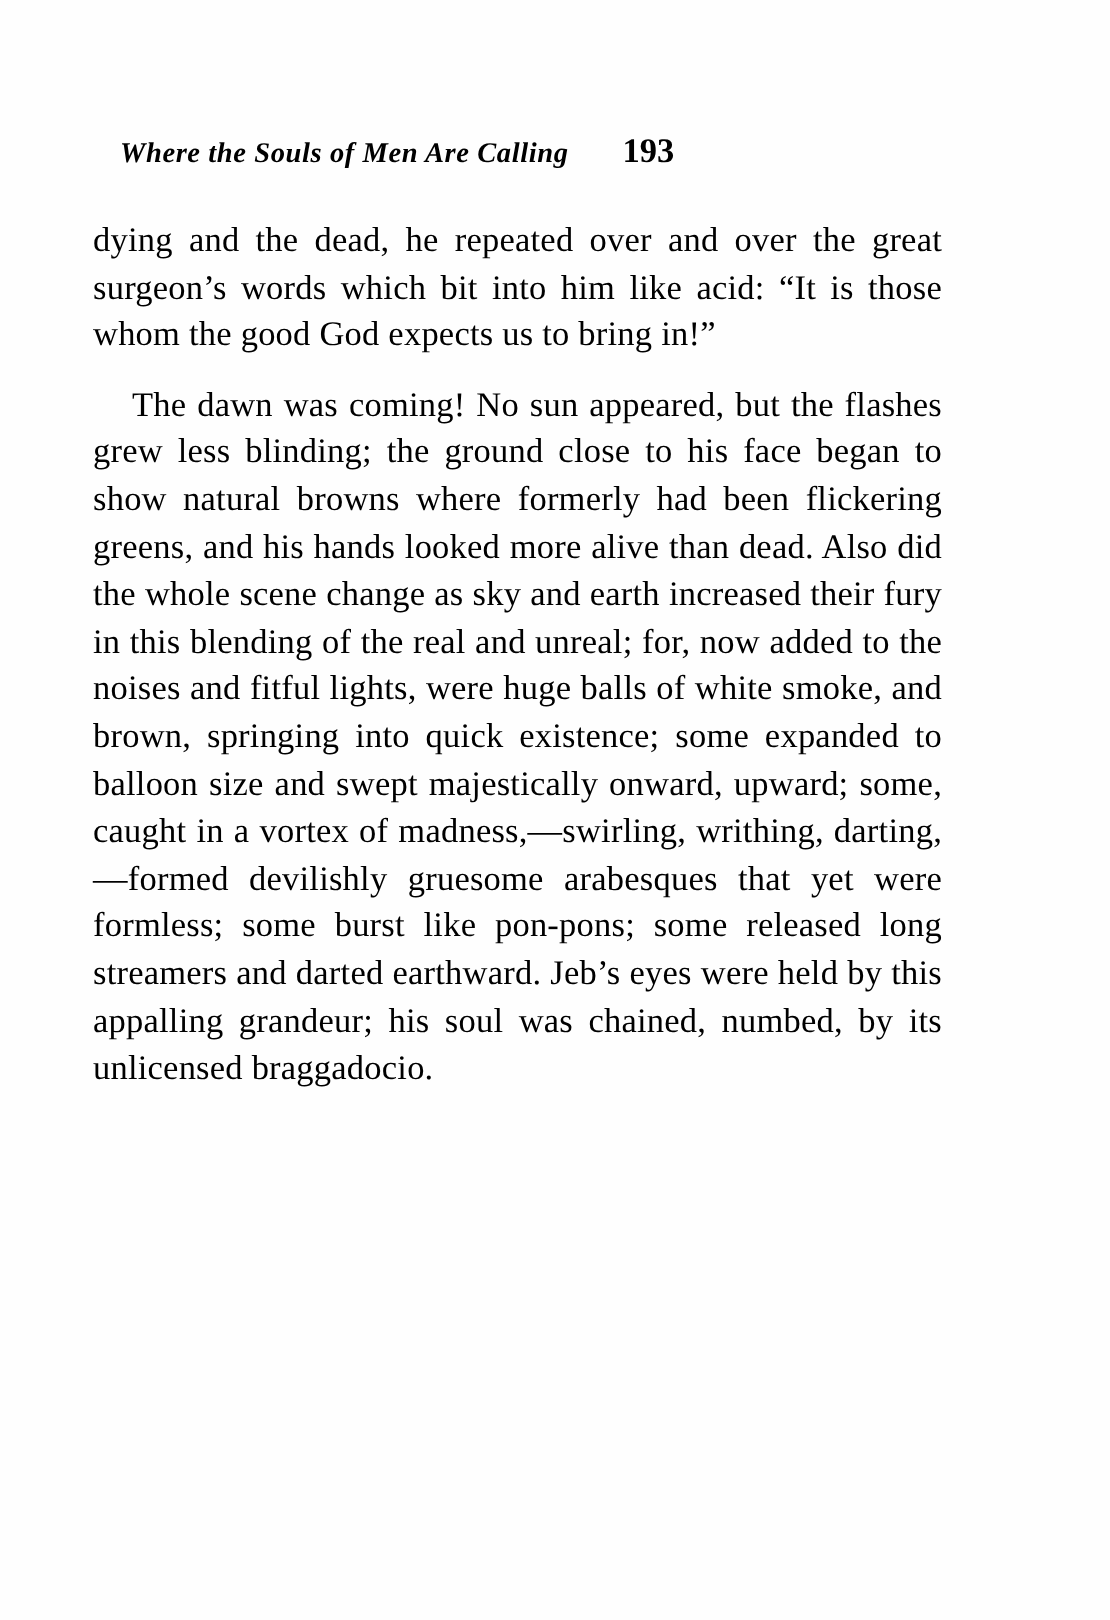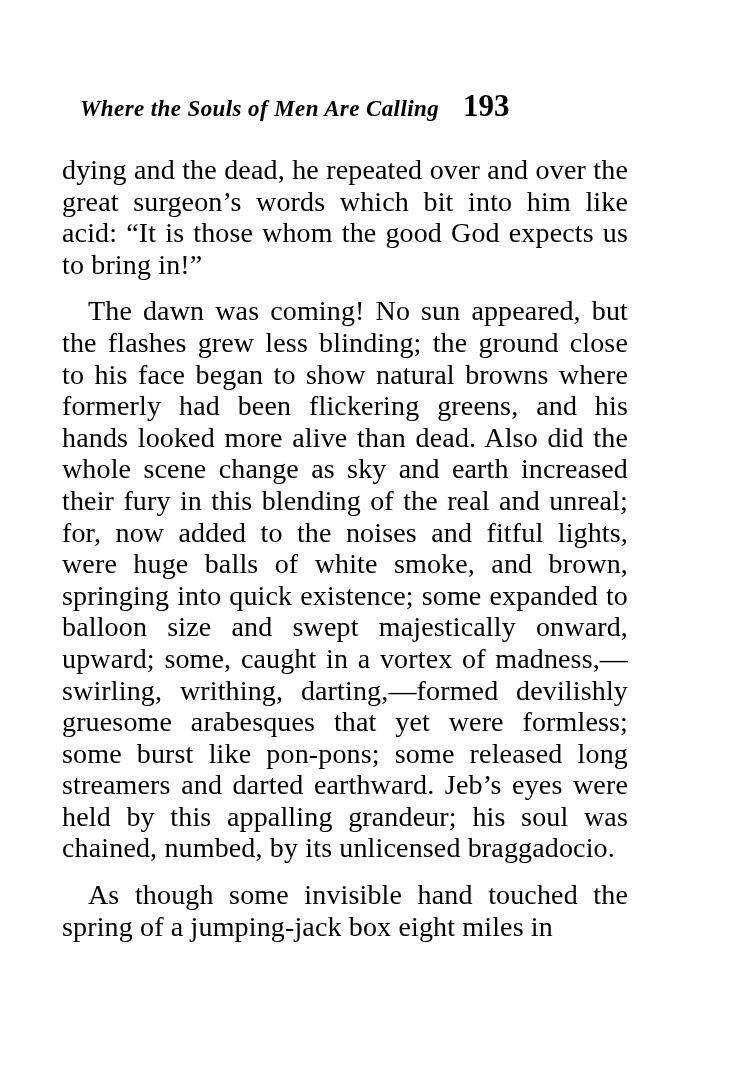--- a/index.html
+++ b/index.html
@@ -32,32 +32,32 @@
   .running-head {
     display: flex;
     align-items: baseline;
     justify-content: flex-start;
     margin-bottom: 30px;
     padding-left: 18px;
   }
   .running-head .title {
     font-style: italic;
     font-weight: bold;
-    font-size: 23px;
+    font-size: 19px;
     letter-spacing: 0.4px;
     white-space: nowrap;
   }
   .running-head .folio {
     font-weight: bold;
-    font-size: 31px;
-    margin-left: 24px;
+    font-size: 23px;
+    margin-left: 36px;
   }
   .body-text p {
     margin: 0;
-    font-size: 28px;
+    font-size: 23px;
     line-height: 31.6px;
     text-align: justify;
     text-justify: inter-word;
     letter-spacing: 0.15px;
   }
   .body-text p + p {
     margin-top: 15px;
   }
   .indent {
     text-indent: 26px;
@@ -71,17 +71,16 @@
   <div class="content">
 
     <div class="running-head">
       <span class="title">Where the Souls of Men Are Calling</span>
       <span class="folio">193</span>
     </div>
 
     <div class="body-text">
       <p>dying and the dead, he repeated over and over the great surgeon’s words which bit into him like acid: “It is those whom the good God expects us to bring in!”</p>
       <p class="indent">The dawn was coming! No sun appeared, but the flashes grew less blinding; the ground close to his face began to show natural browns where formerly had been flickering greens, and his hands looked more alive than dead. Also did the whole scene change as sky and earth increased their fury in this blending of the real and unreal; for, now added to the noises and fitful lights, were huge balls of white smoke, and brown, springing into quick existence; some expanded to balloon size and swept majestically onward, upward; some, caught in a vortex of madness,—swirling, writhing, darting,—formed devilishly gruesome arabesques that yet were formless; some burst like pon-pons; some released long streamers and darted earthward. Jeb’s eyes were held by this appalling grandeur; his soul was chained, numbed, by its unlicensed braggadocio.</p>
-      <p class="indent">As though some invisible hand touched the spring of a jumping-jack box eight miles in</p>
     </div>
 
   </div>
 </div>
 
 </body></html>

